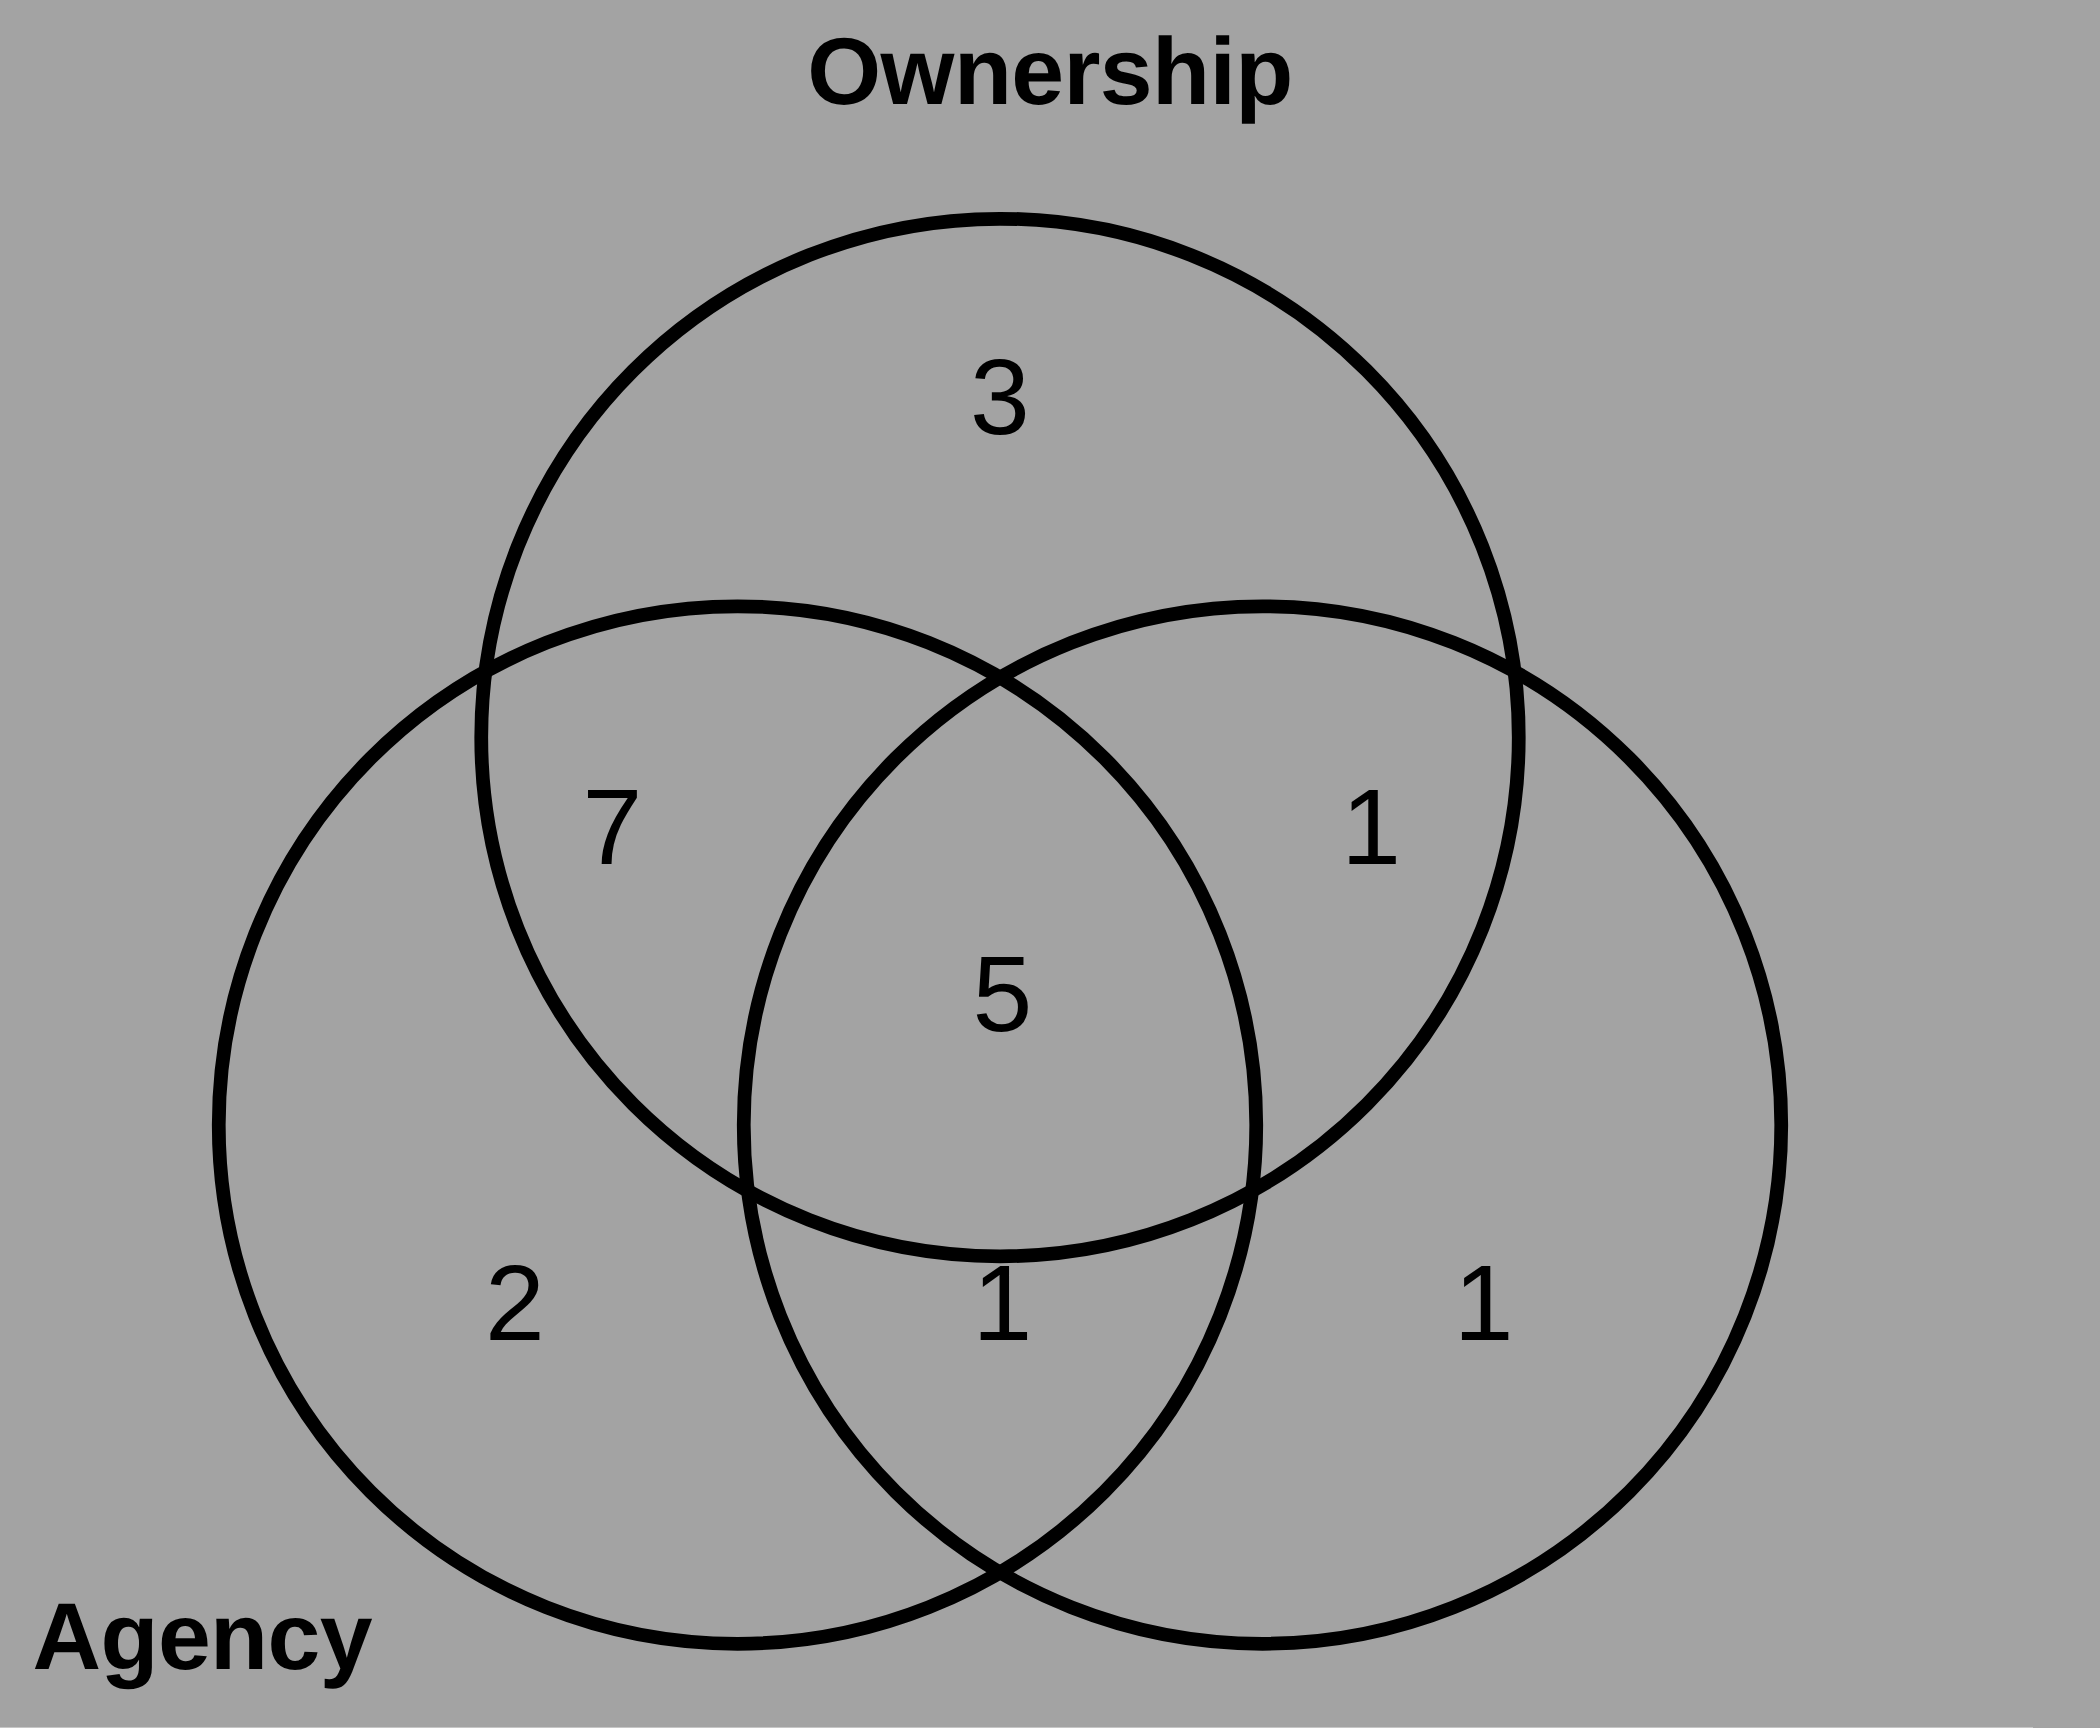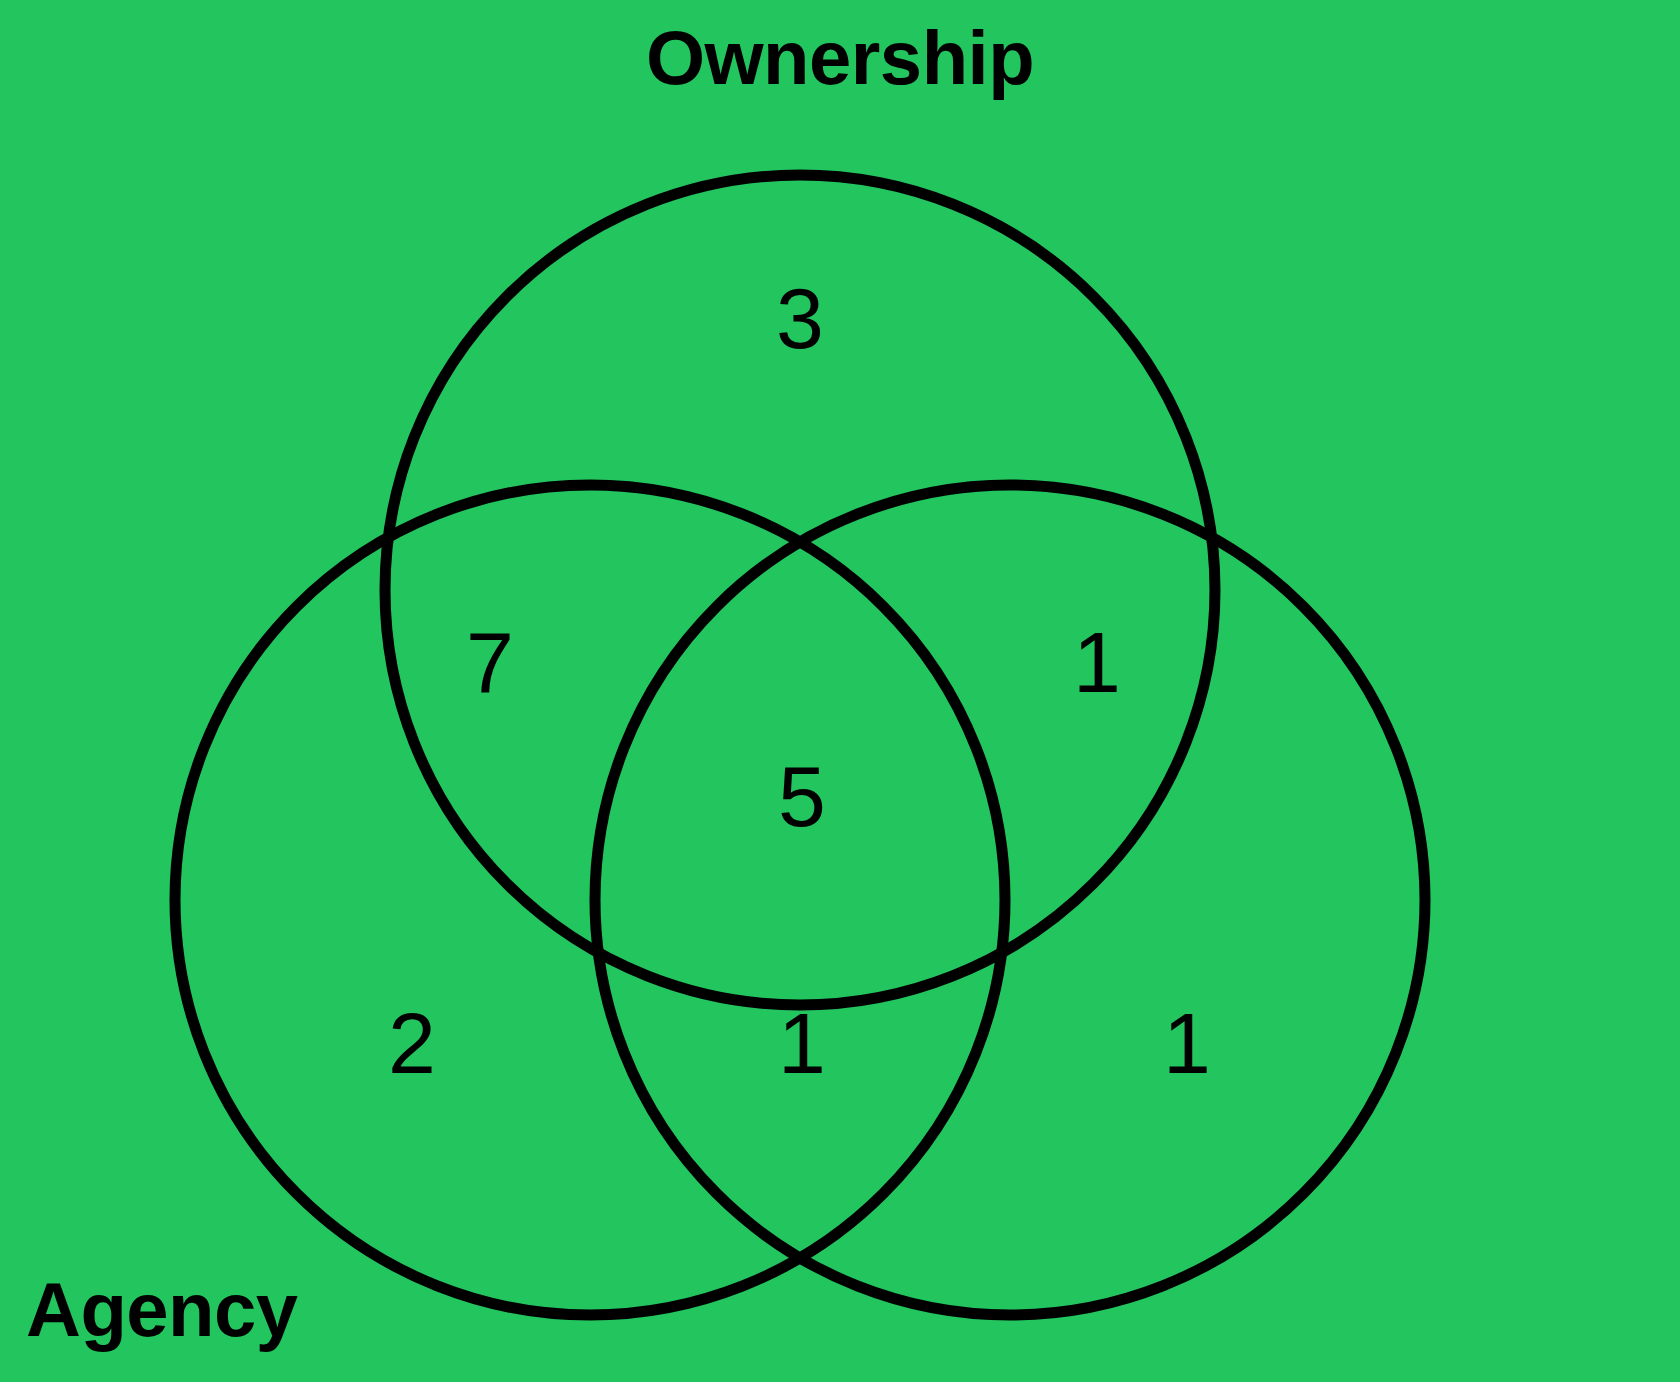--- a/index.html
+++ b/index.html
@@ -11,21 +11,21 @@
     width: 1680px;
     height: 1382px;
     overflow: hidden;
     font-family: "Liberation Sans", sans-serif;
     color: #000000;
   }
   #venn-page {
     position: relative;
     width: 1680px;
     height: 1382px;
-    background: #22c55e;
+    background: #a3a3a3;
   }
   #venn-svg {
     position: absolute;
     left: 0;
     top: 0;
     width: 1680px;
     height: 1382px;
     display: block;
   }
   .circle-outline {

